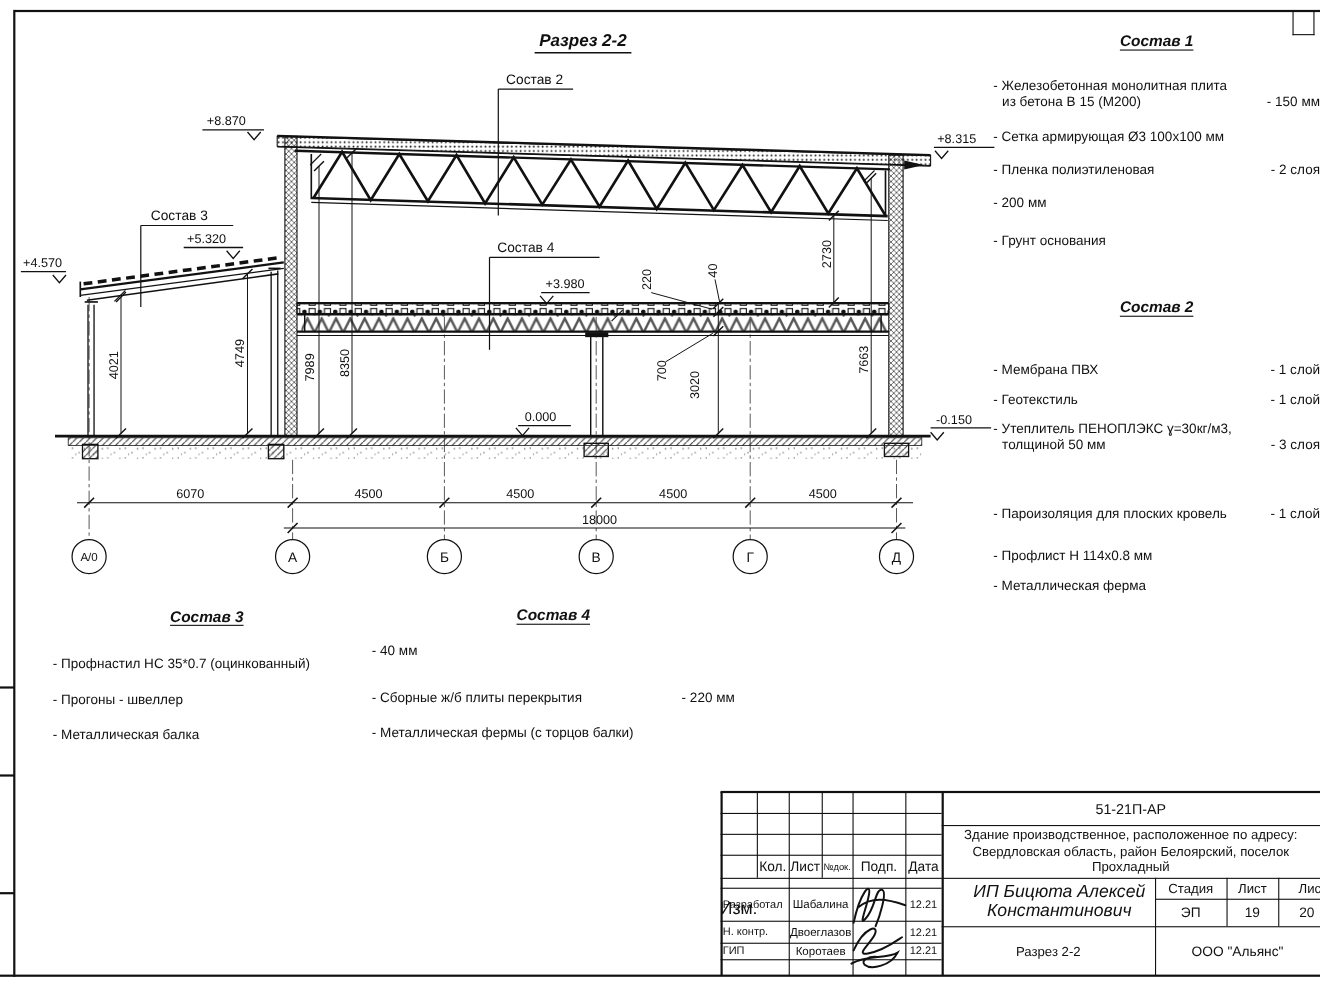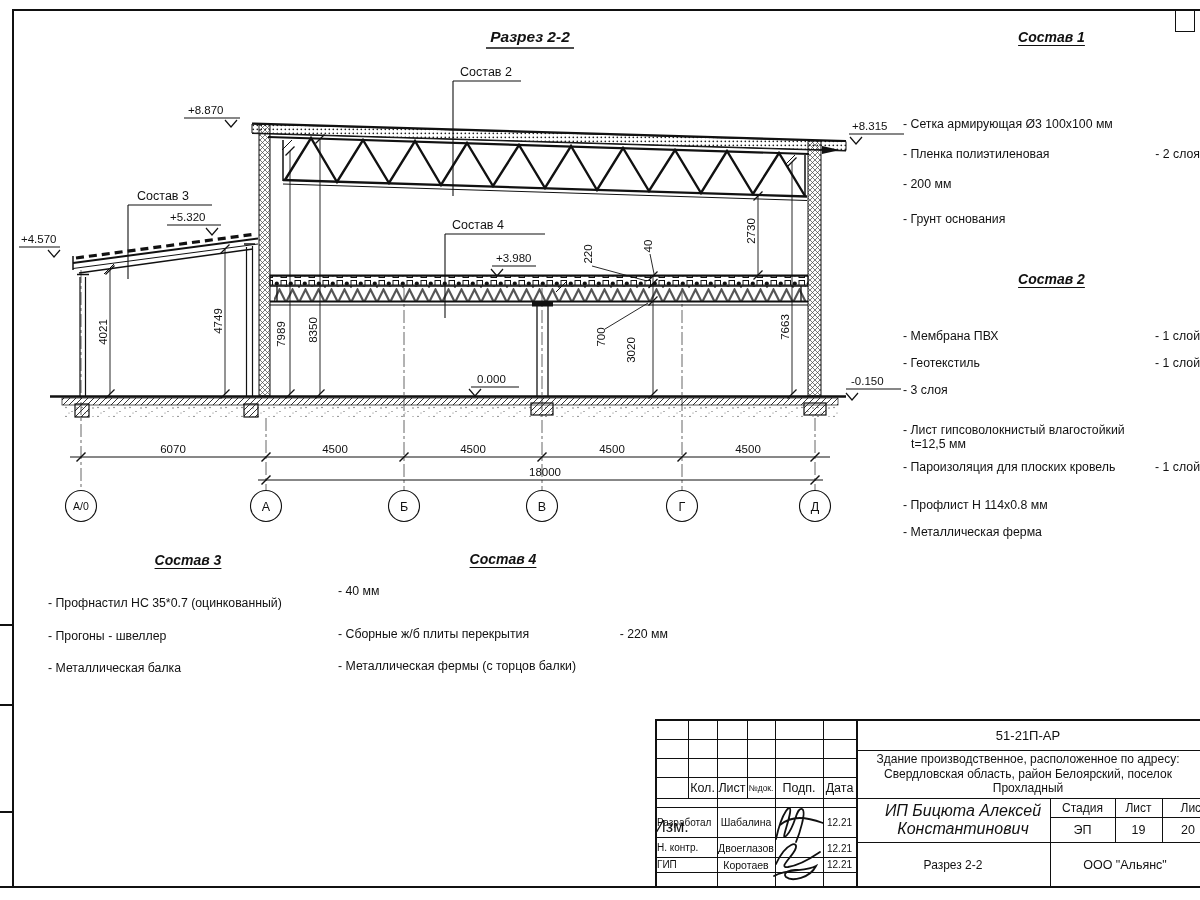--- a/index.html
+++ b/index.html
@@ -241,20 +241,27 @@
     <text x="486" y="76" font-size="12.5" text-anchor="middle">Состав 2</text>
     <text x="163" y="200" font-size="12.5" text-anchor="middle">Состав 3</text>
     <text x="478" y="229" font-size="12.5" text-anchor="middle">Состав 4</text>
 
     <text x="530" y="42" font-size="15.5" font-style="italic" font-weight="bold" text-anchor="middle">Разрез 2-2</text>
     <line x1="486" y1="48" x2="574" y2="48" stroke="#111" stroke-width="1.3"></line>
   </svg>
 
   <div class="list" style="left:903px;top:31px;width:297px;height:230px">
     <div class="sh" style="top:0"><span>Состав 1</span></div>
+    <div class="si" style="top:41px">
+        <div class="nm">
+          <span>- Железобетонная  монолитная плита</span>
+          <span class="l2">из бетона В 15 (М200)</span>
+        </div>
+        <div class="val">- 150 мм</div>
+      </div>
     <div class="si" style="top:87px">
         <div class="nm">
           <span>- Сетка армирующая Ø3 100х100 мм</span>
         </div>
         <div class="val"></div>
       </div>
     <div class="si" style="top:117px">
         <div class="nm">
           <span>- Пленка полиэтиленовая</span>
         </div>
@@ -279,28 +286,25 @@
         </div>
         <div class="val">- 1 слой</div>
       </div>
     <div class="si" style="top:84px">
         <div class="nm">
           <span>- Геотекстиль</span>
         </div>
         <div class="val">- 1 слой</div>
       </div>
     <div class="si" style="top:111px">
+        <div class="nm">
+          <span>- Утеплитель ПЕНОПЛЭКС ɣ=30кг/м3,</span>
+          <span class="l2">толщиной 50 мм</span>
+        </div>
         <div class="val">- 3 слоя</div>
-      </div>
-    <div class="si" style="top:151px">
-        <div class="nm">
-          <span>- Лист гипсоволокнистый влагостойкий</span>
-          <span class="l2">t=12,5 мм</span>
-        </div>
-        <div class="val"></div>
       </div>
     <div class="si" style="top:188px">
         <div class="nm">
           <span>- Пароизоляция для плоских кровель</span>
         </div>
         <div class="val">- 1 слой</div>
       </div>
     <div class="si" style="top:226px">
         <div class="nm">
           <span>- Профлист Н 114х0.8 мм</span>

